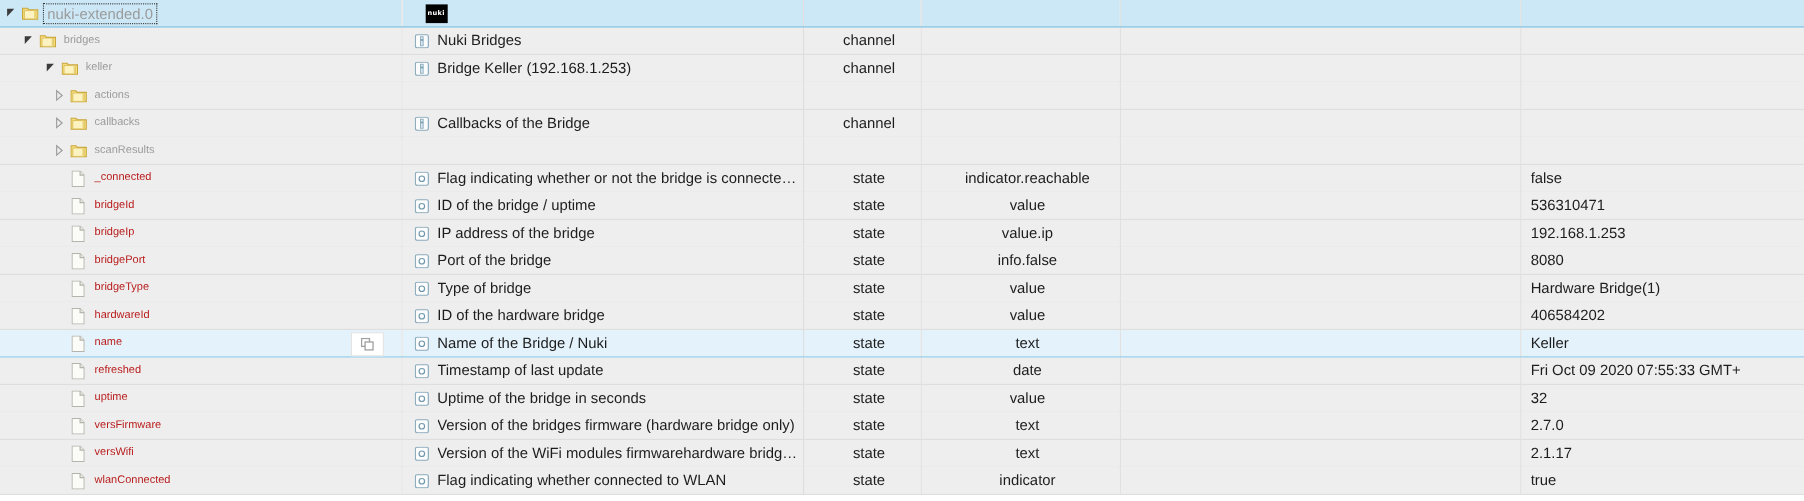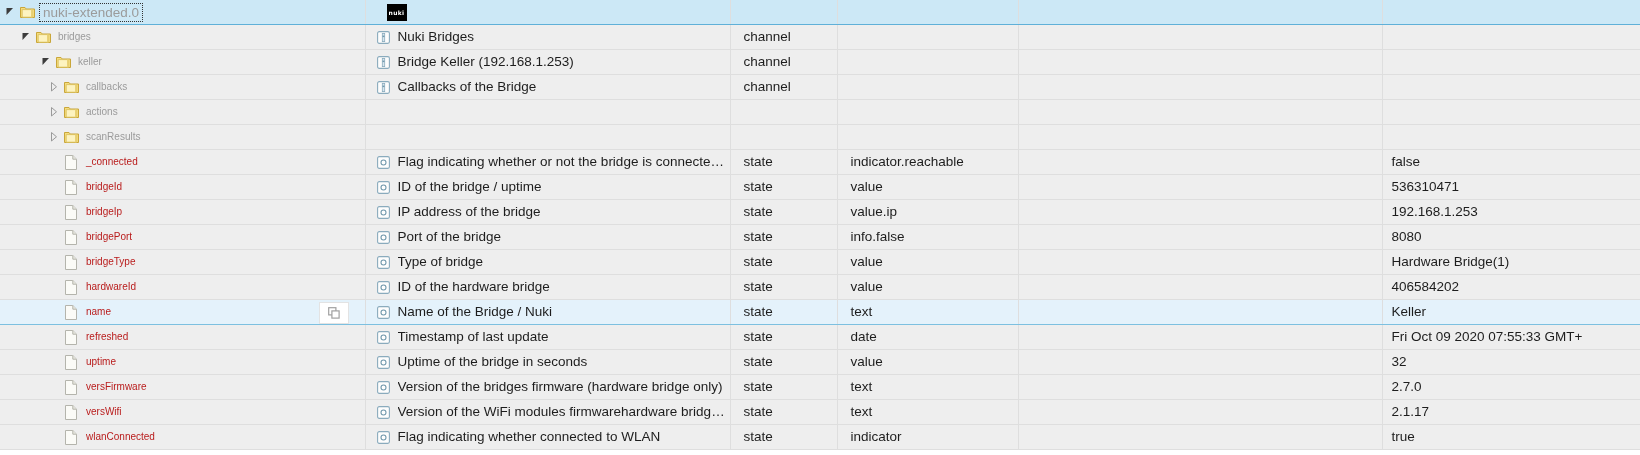--- a/index.html
+++ b/index.html
@@ -127,21 +127,21 @@
     padding-left: 11px;
   }
   .desctext {
     margin-left: 8px;
     line-height: 24px;
     overflow: hidden;
     text-overflow: ellipsis;
     white-space: nowrap;
   }
 
-  .pad { padding-left: 13px; line-height: 24px; }
+  .pad { padding-left: 13px; line-height: 24px; text-align: center; }
   .padval { padding-left: 9px; line-height: 24px; }
 
   
   .nukibadge {
     margin-left: 10px;
     width: 20px;
     height: 17px;
     background: #000000;
     display: inline-flex;
     align-items: center;
@@ -295,38 +295,28 @@
               <span class="twisty"><svg width="12" height="24" viewBox="0 0 12 24">
                   <path d="M3.5 7.5 L8.5 11.8 L3.5 16 Z" fill="none" stroke="#9a9a9a" stroke-width="1"></path>
                 </svg></span>
               <span class="ico">
                 <svg width="15" height="13" viewBox="0 0 15 13">
                   <path d="M0.5 1.5 L5 1.5 L6.3 3 L14.5 3 L14.5 11.5 L0.5 11.5 Z" fill="#f5dd7e" stroke="#c9a63a" stroke-width="1"></path>
                   <path d="M2.2 3.6 L12.6 3.6 L12.6 11.2 L2.2 11.2 Z" fill="#fdf3c0" stroke="#d8bc55" stroke-width="0.8"></path>
                   <path d="M11.0 3.6 L12.6 3.6 L12.6 11.2 L11.0 11.2 Z" fill="#e9d277"></path>
                 </svg>
               </span>
-              <span class="nlabel folder">callbacks</span>
-            </div>
-          </td>
-          <td>
-            <div class="desccell">
-              <span style="display:inline-flex;align-items:center;">
-                <svg width="13" height="13" viewBox="0 0 13 13">
-                  <rect x="0.6" y="0.6" width="11.8" height="11.8" rx="1.6" fill="#fdfdfd" stroke="#8aabbd" stroke-width="1.1"></rect>
-                  <rect x="5.3" y="2.4" width="2.4" height="8.2" fill="#d8e6ef"></rect>
-                  <rect x="5.3" y="4.6" width="2.4" height="1.5" fill="#7299ad"></rect>
-                  <rect x="5.3" y="2.4" width="2.4" height="8.2" fill="none" stroke="#8aabbd" stroke-width="0.8"></rect>
-                </svg>
-              </span>
-              <span class="desctext">Callbacks of the Bridge</span>
-            </div>
-          </td>
-          <td>
-            <div class="pad">channel</div>
+              <span class="nlabel folder">actions</span>
+            </div>
+          </td>
+          <td>
+            <div class="desccell"></div>
+          </td>
+          <td>
+            <div class="pad"></div>
           </td>
           <td>
             <div class="pad"></div>
           </td>
           <td>
             <div class="pad"></div>
           </td>
           <td>
             <div class="padval"></div>
           </td>
@@ -338,28 +328,38 @@
               <span class="twisty"><svg width="12" height="24" viewBox="0 0 12 24">
                   <path d="M3.5 7.5 L8.5 11.8 L3.5 16 Z" fill="none" stroke="#9a9a9a" stroke-width="1"></path>
                 </svg></span>
               <span class="ico">
                 <svg width="15" height="13" viewBox="0 0 15 13">
                   <path d="M0.5 1.5 L5 1.5 L6.3 3 L14.5 3 L14.5 11.5 L0.5 11.5 Z" fill="#f5dd7e" stroke="#c9a63a" stroke-width="1"></path>
                   <path d="M2.2 3.6 L12.6 3.6 L12.6 11.2 L2.2 11.2 Z" fill="#fdf3c0" stroke="#d8bc55" stroke-width="0.8"></path>
                   <path d="M11.0 3.6 L12.6 3.6 L12.6 11.2 L11.0 11.2 Z" fill="#e9d277"></path>
                 </svg>
               </span>
-              <span class="nlabel folder">actions</span>
-            </div>
-          </td>
-          <td>
-            <div class="desccell"></div>
-          </td>
-          <td>
-            <div class="pad"></div>
+              <span class="nlabel folder">callbacks</span>
+            </div>
+          </td>
+          <td>
+            <div class="desccell">
+              <span style="display:inline-flex;align-items:center;">
+                <svg width="13" height="13" viewBox="0 0 13 13">
+                  <rect x="0.6" y="0.6" width="11.8" height="11.8" rx="1.6" fill="#fdfdfd" stroke="#8aabbd" stroke-width="1.1"></rect>
+                  <rect x="5.3" y="2.4" width="2.4" height="8.2" fill="#d8e6ef"></rect>
+                  <rect x="5.3" y="4.6" width="2.4" height="1.5" fill="#7299ad"></rect>
+                  <rect x="5.3" y="2.4" width="2.4" height="8.2" fill="none" stroke="#8aabbd" stroke-width="0.8"></rect>
+                </svg>
+              </span>
+              <span class="desctext">Callbacks of the Bridge</span>
+            </div>
+          </td>
+          <td>
+            <div class="pad">channel</div>
           </td>
           <td>
             <div class="pad"></div>
           </td>
           <td>
             <div class="pad"></div>
           </td>
           <td>
             <div class="padval"></div>
           </td>

